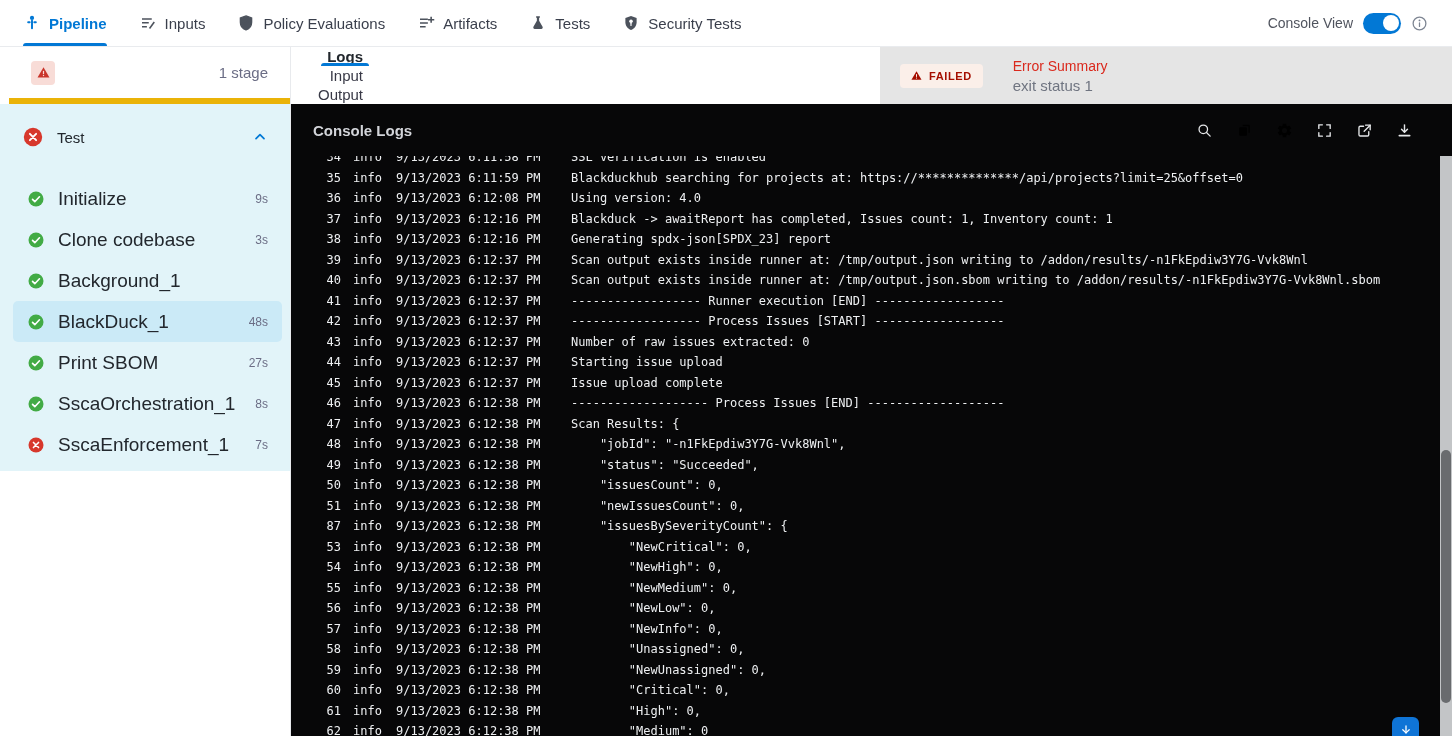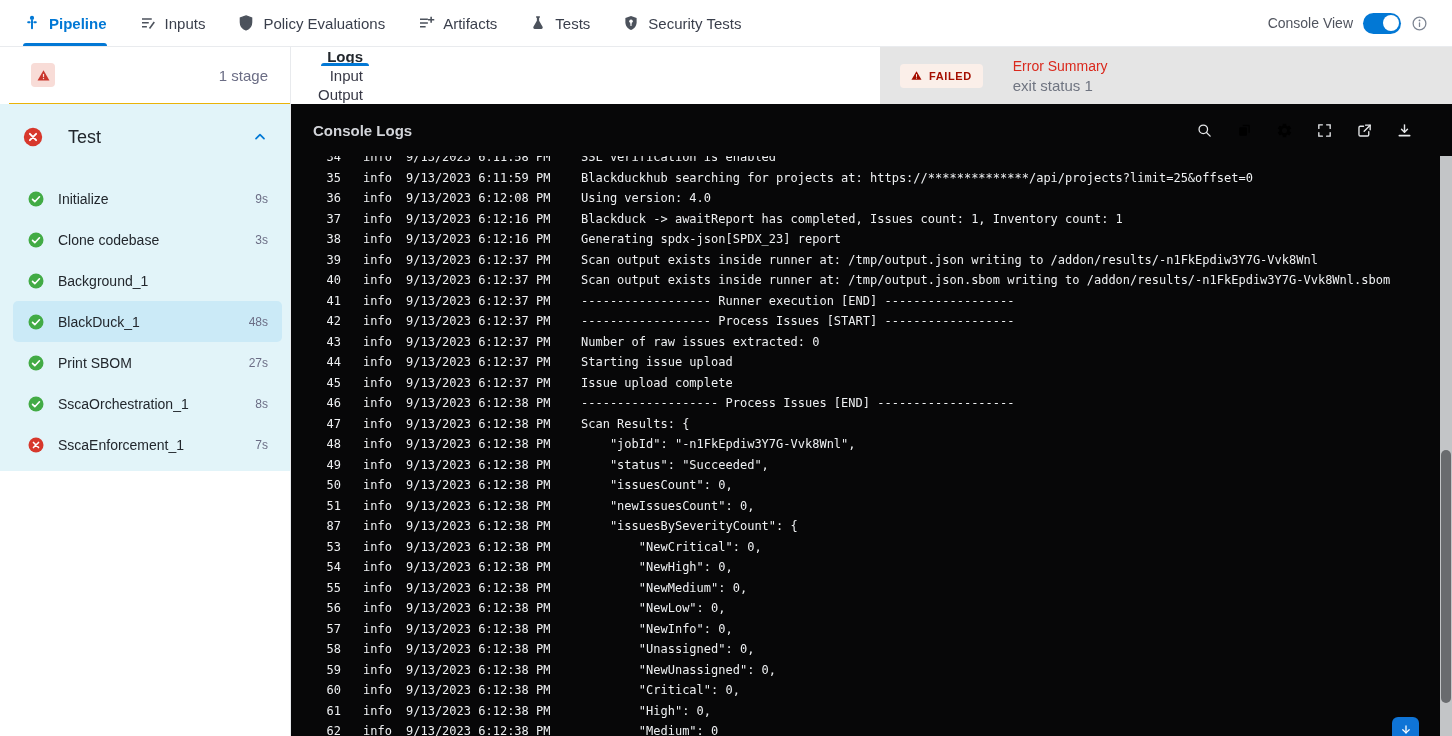--- a/index.html
+++ b/index.html
@@ -24,41 +24,41 @@
   .toggle .knob { position:absolute; top:2.5px; right:2.5px; width:16px; height:16px;
     border-radius:50%; background:#fff; }
   .info-icon svg { width:17px; height:17px; display:block; }
 
   
   .content { display:flex; height:689px; }
 
   
   .left-panel { width:291px; flex:none; background:#fff; border-right:1px solid #e8eaed;
     display:flex; flex-direction:column; }
-  .panel-header { height:57px; flex:none; border-bottom:1px solid #eab308;
+  .panel-header { height:57px; flex:none; border-bottom:6px solid #eab308;
     display:flex; align-items:center; padding:0 22px; background:#fff;margin-left:9px; }
   .warn-box { width:24px; height:24px; border-radius:4px; background:#f8dcd7;
     display:flex; align-items:center; justify-content:center; }
   .warn-box svg { width:13px; height:13px; display:block; }
   .stage-count { margin-left:auto; font-size:15px; color:#6b6d85; }
 
   .stage-section { background:#e2f4f9; }
   .stage-header { height:66px; display:flex; align-items:center; gap:13px; padding:0 22px;
     cursor:pointer; }
   .stage-status svg { width:22px; height:22px; display:block; }
-  .stage-name { font-size:18px; color:#22272d;margin-left:11px; }
+  .stage-name { font-size:15px; color:#22272d; }
   .stage-chevron { margin-left:auto; }
   .stage-chevron svg { width:16px; height:16px; display:block; }
 
   .steps { padding:8px 0 6px 0; }
   .step { height:41px; margin:0 8px 0 13px; padding:0 14px 0 14px; border-radius:5px;
     display:flex; align-items:center; gap:13px; cursor:pointer; }
   .step.selected { background:#cbeaf7; }
   .step-status svg { width:18px; height:18px; display:block; }
-  .step-name { font-size:14px; color:#22272d; }
+  .step-name { font-size:19px; color:#22272d; }
   .step-time { margin-left:auto; font-size:12px; color:#6b6d85; }
 
   
   .main-panel { flex:1; display:flex; flex-direction:column; min-width:0; }
   .tab-row { height:57px; flex:none; background:#fff; display:flex; align-items:stretch; }
   .log-tabs { display:flex; align-items:flex-end; padding-left:14px;flex-direction:column; }
   .log-tab { position:relative; height:100%; display:flex; align-items:center;
     padding:0 13px; font-size:15px; color:#383946; cursor:pointer; }
   .log-tab.active { font-weight:700; color:#22272d; }
   .log-tab.active::after { content:""; position:absolute; left:7px; right:7px; bottom:0;
@@ -81,21 +81,21 @@
   .console-icons { margin-left:auto; display:flex; align-items:center; gap:23px;
     padding-right:13px; color:#e6e8ea; }
   .console-icons .cicon { cursor:pointer; }
   .console-icons svg { width:17px; height:17px; display:block; }
 
   .log-area { position:absolute; top:52px; left:0; right:12px; bottom:0; overflow:hidden;
     font-family:"DejaVu Sans Mono", monospace; font-size:12px; color:#eef0f2; }
   .log-inner { margin-top:-9px; }
   .log-line { height:20.5px; line-height:20.5px; display:flex; white-space:pre; }
   .log-line .ln   { flex:none; margin-left:34px; width:16px; text-align:right; }
-  .log-line .lvl  { flex:none; margin-left:22px; width:34px; }
+  .log-line .lvl  { flex:none; margin-left:12px; width:34px; }
   .log-line .time { flex:none; margin-left:9px;  width:168px; }
   .log-line .msg  { flex:none; margin-left:7px; }
 
   .scroll-track { position:absolute; top:52px; right:0; bottom:0; width:12px;
     background:#c3c5c7; }
   .scroll-thumb { position:absolute; top:294px; left:1px; width:10px; height:253px;
     border-radius:6px; background:#696b6e; cursor:grab; }
   .scroll-bottom-btn { position:absolute; right:33px; bottom:-7px; width:27px; height:26px;
     border-radius:6px; background:#0f74d6; display:flex; align-items:center;
     justify-content:center; cursor:pointer; }

